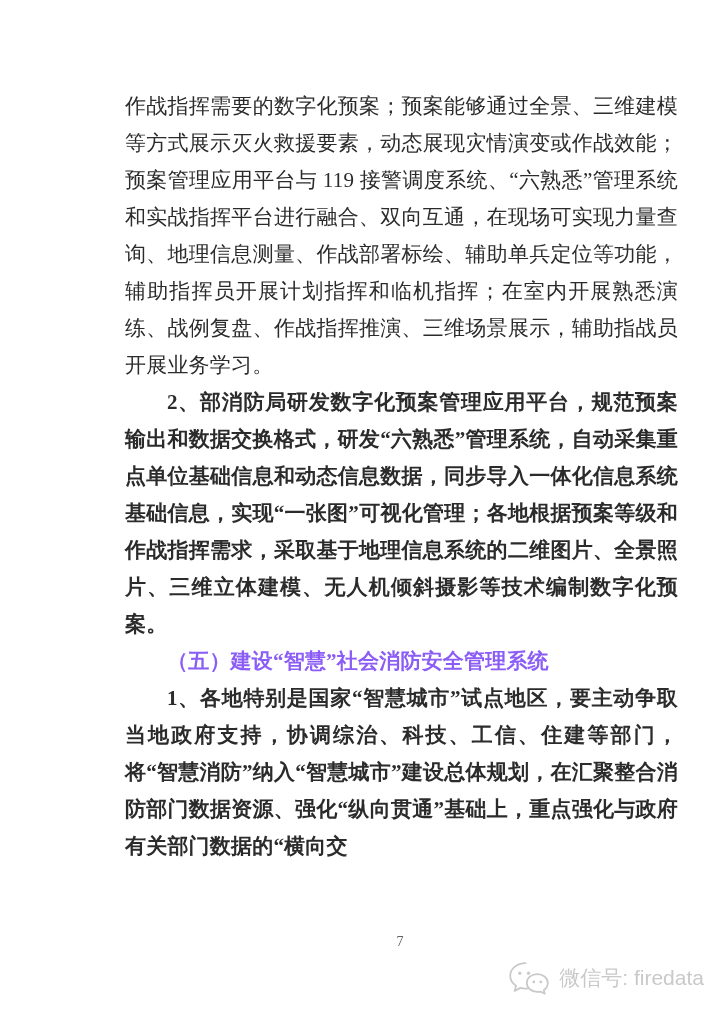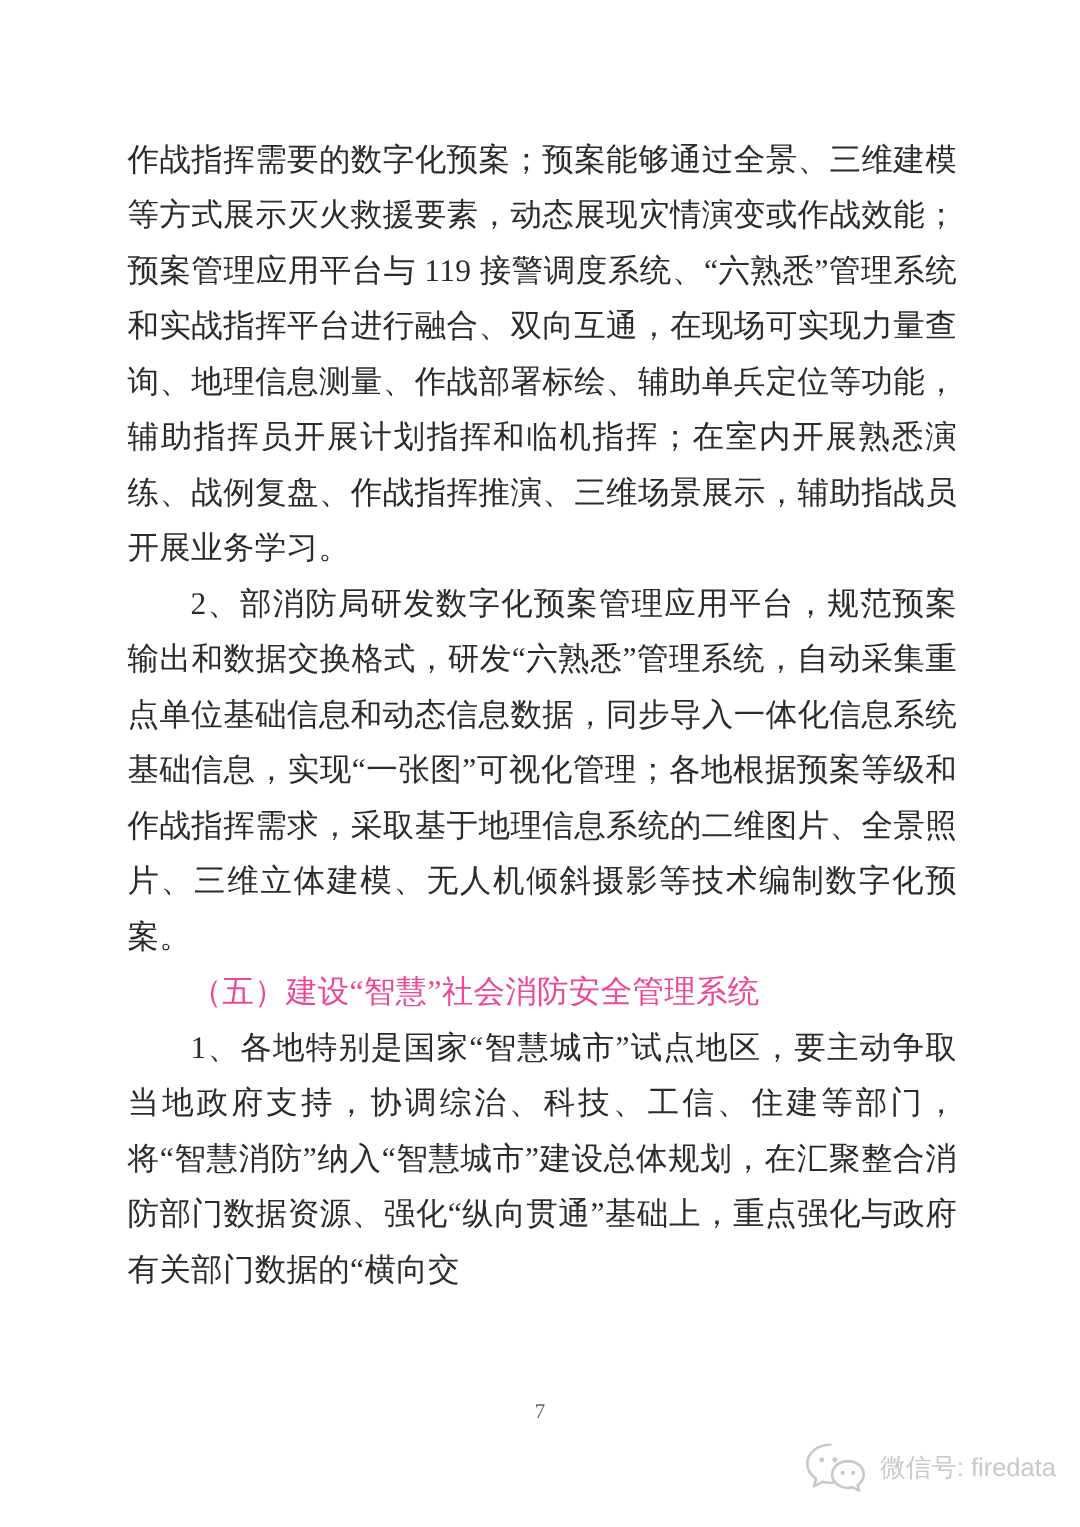--- a/index.html
+++ b/index.html
@@ -8,59 +8,60 @@
     height: 1018px;
     background: #ffffff;
     position: relative;
     overflow: hidden;
     font-family: "Liberation Serif", "DejaVu Serif", serif;
   }
   .page {
     position: absolute;
     inset: 0;
     background: #ffffff;
+    margin-left: 40px;
   }
   .content {
     position: absolute;
     left: 85px;
     top: 88px;
     width: 553px;
     color: #2b2b2b;
     font-size: 21px;
     line-height: 37px;
     text-align: justify;
     letter-spacing: 0.2px;
   }
   .content p { margin: 0; }
-  .content p.indent { text-indent: 2em; }
+  .content p.indent { text-indent: 2em; font-weight: bold; }
   .heading {
     margin: 0;
-    font-weight: normal;
+    font-weight: bold;
     text-indent: 2em;
-    color: #ec4899;
+    color: #8b5cf6;
   }
   .page-number {
     position: absolute;
     top: 934px;
     left: 0;
     width: 720px;
     text-align: center;
     font-size: 14px;
     color: #5f5f5f;
     font-family: "Liberation Serif", serif;
   }
   .watermark {
     position: absolute;
     top: 960px;
     right: 16px;
     display: flex;
     align-items: center;
     gap: 9px;
     color: #c9c9c9;
-    font-size: 17px;
+    font-size: 21px;
     font-family: "Liberation Sans", sans-serif;
     text-shadow: 1px 1px 0 #ffffff;
     user-select: none;
   }
   .wechat-icon svg { display: block; }
 </style>
 </head>
 <body>
 
 <div class="page">

